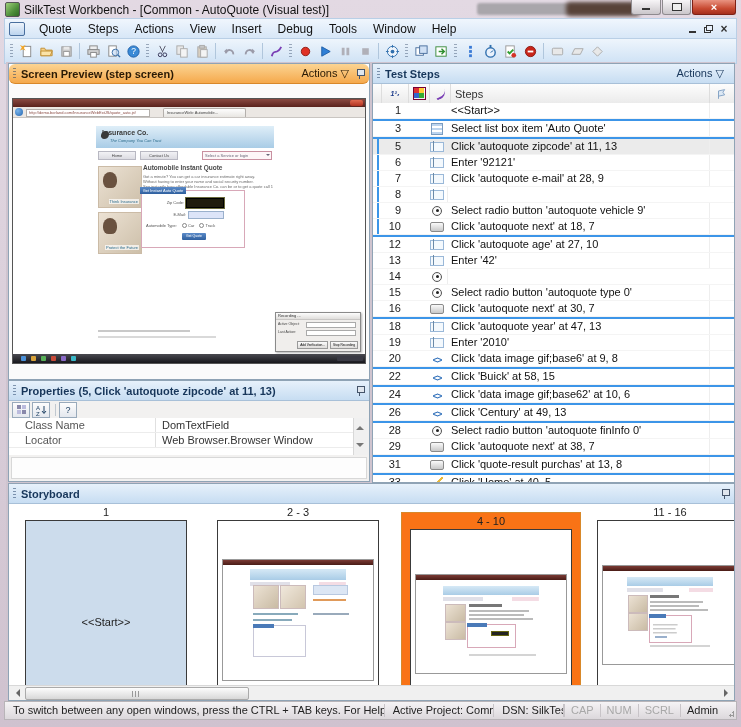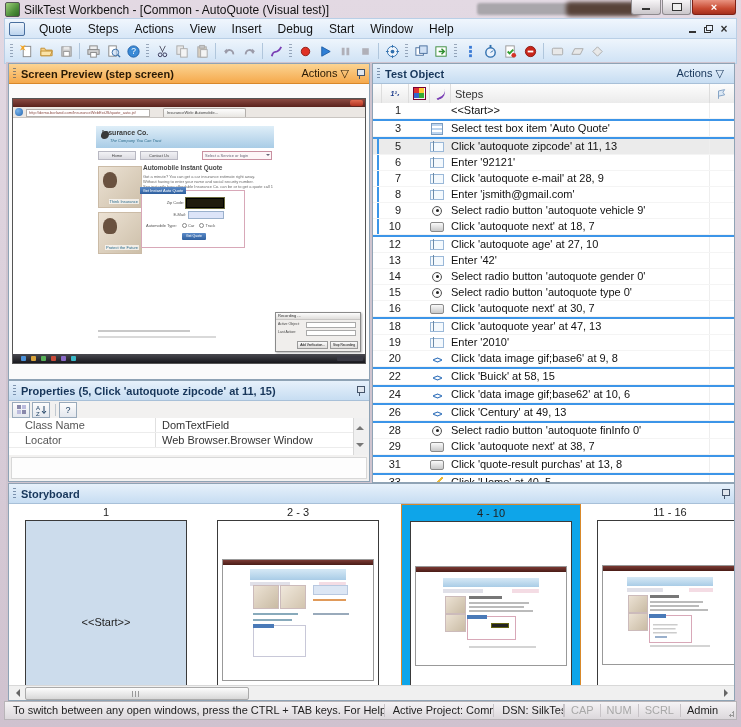--- a/index.html
+++ b/index.html
@@ -50,21 +50,21 @@
           background:linear-gradient(#e7f1fb,#c7ddf2);border-bottom:1px solid #a8c0d8;
           font-size:11px;font-weight:bold;color:#17365a;}
   .p-head .handle{width:3px;height:11px;margin-right:5px;background:repeating-linear-gradient(180deg,rgba(30,60,100,.5) 0 1px,transparent 1px 3px);}
   .p-head .sp{flex:1;}
   .actions{font-weight:normal;font-size:11px;color:#17365a;margin-right:6px;}
   .pin{width:10px;height:12px;position:relative;}
   .pin::before{content:'';position:absolute;left:2px;top:1px;width:6px;height:5px;background:#dfe6ee;border:1px solid #44546a;}
   .pin::after{content:'';position:absolute;left:4px;top:7px;width:1px;height:4px;background:#44546a;}
   
   .pv-panel{left:2px;top:1px;width:360px;height:315px;}
-  .pv-head{background:linear-gradient(#fbd493,#f5a94c);border-bottom:1px solid #d8882a;color:#2a1a05;}
+  .pv-head{background:linear-gradient(#fbd493,#f5a94c);border-bottom:1px solid #d8882a;color:#2a1a05;border-radius:6px;}
   .pv-body{position:absolute;left:0;top:20px;right:0;bottom:0;background:#fbfbfb;overflow:hidden;}
   .shot{position:absolute;left:3px;top:14px;width:352px;height:264px;border:1px solid #555;background:#fff;overflow:hidden;}
   .ie-top{position:absolute;left:0;top:0;right:0;height:8px;background:linear-gradient(#8a4a42,#5a221c);}
   .ie-close{position:absolute;right:2px;top:1px;width:13px;height:6px;background:linear-gradient(#e06a50,#b03220);border-radius:2px;}
   .ie-nav{position:absolute;left:0;top:8px;right:0;height:10px;background:#ebe7e3;border-bottom:1px solid #c9c5c1;}
   .ie-back{position:absolute;left:2px;top:1px;width:8px;height:8px;border-radius:50%;background:radial-gradient(circle at 35% 35%,#7ab4ea,#2566b0);}
   .ie-addr{position:absolute;left:13px;top:2px;width:120px;height:6px;background:#fff;border:1px solid #b4b0ac;font-size:4px;line-height:6px;color:#8a4a42;overflow:hidden;white-space:nowrap;padding-left:2px;}
   .ie-tab{position:absolute;left:150px;top:1px;width:78px;height:8px;background:linear-gradient(#fdfdfd,#e8e6e2);border:1px solid #b4b0ac;border-bottom:none;border-radius:2px 2px 0 0;font-size:4px;line-height:8px;color:#444;overflow:hidden;white-space:nowrap;padding-left:3px;}
   .ie-page{position:absolute;left:0;top:19px;right:0;bottom:9px;background:#fff;overflow:hidden;}
   .pg-banner{position:absolute;left:83px;top:8px;width:178px;height:22px;background:linear-gradient(#dfeef8,#a9cce6);}
@@ -165,21 +165,21 @@
   .icon-radio::after{content:'';position:absolute;left:2.5px;top:2.5px;width:3px;height:3px;border-radius:50%;background:#222;}
   .icon-button{width:12px;height:8px;border:1px solid #8a8a8a;border-radius:2px;background:linear-gradient(#fafafa,#c8c8c8);}
   .icon-html::before{content:'<>';font-size:9px;font-weight:bold;color:#2b6cb8;letter-spacing:-1px;}
   .icon-link{position:relative;width:11px;height:11px;background:linear-gradient(135deg,transparent 42%,#e8b93c 42%,#e8b93c 58%,transparent 58%);}
   .icon-link::before{content:'';position:absolute;left:1px;top:6px;width:7px;height:3px;border-bottom:1.5px solid #3a9a3a;border-radius:50%;transform:rotate(-10deg);}
   .flag-ico svg{width:14px;height:14px;}
   
   .sb-panel{left:2px;top:421px;width:725px;height:216px;}
   .sb-body{position:absolute;left:0;top:20px;right:0;bottom:14px;background:#fff;overflow:hidden;display:flex;padding-left:8px;}
   .sb-cell{position:relative;width:178px;height:100%;margin-right:14px;flex:none;}
-  .sb-cell.selected{background:#0ea5e9;border:1px solid #d8882a;margin-top:0;}
+  .sb-cell.selected{background:#f97316;border:1px solid #d8882a;margin-top:8px;}
   .sb-label{height:14px;text-align:center;font-size:11px;color:#222;padding-top:2px;}
   .sb-thumb{position:relative;margin:0 auto;width:160px;height:164px;background:#fff;border:1px solid #3a3a3a;overflow:hidden;}
   .v-start{background:#ccdcec;}
   .sb-start{position:absolute;left:0;right:0;top:58%;text-align:center;font-size:11px;color:#222;}
   .sb-cell:nth-child(4){width:150px;margin-right:0;}
   .sb-cell:nth-child(4) .sb-thumb{width:144px;}
   .mini-ie{position:absolute;left:4px;right:4px;border:1px solid #999;overflow:hidden;background:#fff;}
   .v-page-top .mini-ie{top:38px;height:120px;}
   .v-page-form .mini-ie,.v-page-radio .mini-ie{top:44px;height:98px;}
   .m-top{height:5px;background:linear-gradient(#7a3a34,#4a1c16);}
@@ -260,21 +260,21 @@
 
   <div class="menubar">
     <div class="mdi-ico"></div>
     <div id="menu-items" style="display:flex;">
         <span class="menu-item">Quote</span>
         <span class="menu-item">Steps</span>
         <span class="menu-item">Actions</span>
         <span class="menu-item">View</span>
         <span class="menu-item">Insert</span>
         <span class="menu-item">Debug</span>
-        <span class="menu-item">Start</span>
+        <span class="menu-item">Tools</span>
         <span class="menu-item">Window</span>
         <span class="menu-item">Help</span>
       </div>
     <div class="mdi-ctrls">
       <div class="mdi-btn">
           <div class="mdi-minbar"></div>
         </div>
       <div class="mdi-btn">
           <div class="mdi-rest">
             <i class="b"></i>
@@ -546,21 +546,21 @@
             <span class="task-ico" style="left:58px;background:#3ab8c8;"></span>
             <span class="task-tray"></span>
           </div>
         </div>
       </div>
     </div>
 
     <div class="panel pr-panel">
       <div class="p-head">
         <span class="handle"></span>
-        <span>Properties (5, Click 'autoquote zipcode' at 11, 15)</span>
+        <span>Properties (5, Click 'autoquote zipcode' at 11, 13)</span>
         <span class="sp"></span>
         <span class="pin"></span>
       </div>
       <div class="pr-tools">
         <span class="pr-btn">
             <span class="cat-grid"></span>
           </span>
         <span class="pr-btn">
             <svg width="12" height="12" viewBox="0 0 12 12">
               <text x="1" y="6" font-size="6" fill="#246" font-family="inherit">A</text>
@@ -584,21 +584,21 @@
       <div class="pr-scroll">
           <span class="up"></span>
           <span class="dn"></span>
         </div>
       <div class="pr-desc"></div>
     </div>
 
     <div class="panel ts-panel">
       <div class="p-head">
         <span class="handle"></span>
-        <span>Test Object</span>
+        <span>Test Steps</span>
         <span class="sp"></span>
         <span class="actions">Actions ▽</span>
       </div>
       <div class="ts-colhead">
         <span class="cell ch0"></span>
         <span class="cell ch1">
             <span class="h-num">1²₃</span>
           </span>
         <span class="cell ch2">
             <span class="h-cube"></span>
@@ -624,21 +624,21 @@
     <span class="c4 c-text">&lt;&lt;Start&gt;&gt;</span>
     <span class="c5"></span>
   </div>
           <div class="ts-row sep">
     <span class="c0"></span>
     <span class="c1 c-num">3</span>
     <span class="c2"></span>
     <span class="c3">
               <span class="step-icon icon-listbox"></span>
             </span>
-    <span class="c4 c-text">Select test box item 'Auto Quote'</span>
+    <span class="c4 c-text">Select list box item 'Auto Quote'</span>
     <span class="c5"></span>
   </div>
           <div class="ts-row sep bracket selected">
     <span class="c0"></span>
     <span class="c1 c-num">5</span>
     <span class="c2"></span>
     <span class="c3">
               <span class="step-icon icon-textfield"></span>
             </span>
     <span class="c4 c-text">Click 'autoquote zipcode' at 11, 13</span>
@@ -664,21 +664,20 @@
     <span class="c4 c-text">Click 'autoquote e-mail' at 28, 9</span>
     <span class="c5"></span>
   </div>
           <div class="ts-row bracket">
     <span class="c0"></span>
     <span class="c1 c-num">8</span>
     <span class="c2"></span>
     <span class="c3">
               <span class="step-icon icon-textfield"></span>
             </span>
-    <span class="c4 c-text">Enter 'jsmith@gmail.com'</span>
     <span class="c5"></span>
   </div>
           <div class="ts-row bracket">
     <span class="c0"></span>
     <span class="c1 c-num">9</span>
     <span class="c2"></span>
     <span class="c3">
               <span class="step-icon icon-radio"></span>
             </span>
     <span class="c4 c-text">Select radio button 'autoquote vehicle 9'</span>
@@ -714,21 +713,20 @@
     <span class="c4 c-text">Enter '42'</span>
     <span class="c5"></span>
   </div>
           <div class="ts-row">
     <span class="c0"></span>
     <span class="c1 c-num">14</span>
     <span class="c2"></span>
     <span class="c3">
               <span class="step-icon icon-radio"></span>
             </span>
-    <span class="c4 c-text">Select radio button 'autoquote gender 0'</span>
     <span class="c5"></span>
   </div>
           <div class="ts-row">
     <span class="c0"></span>
     <span class="c1 c-num">15</span>
     <span class="c2"></span>
     <span class="c3">
               <span class="step-icon icon-radio"></span>
             </span>
     <span class="c4 c-text">Select radio button 'autoquote type 0'</span>

